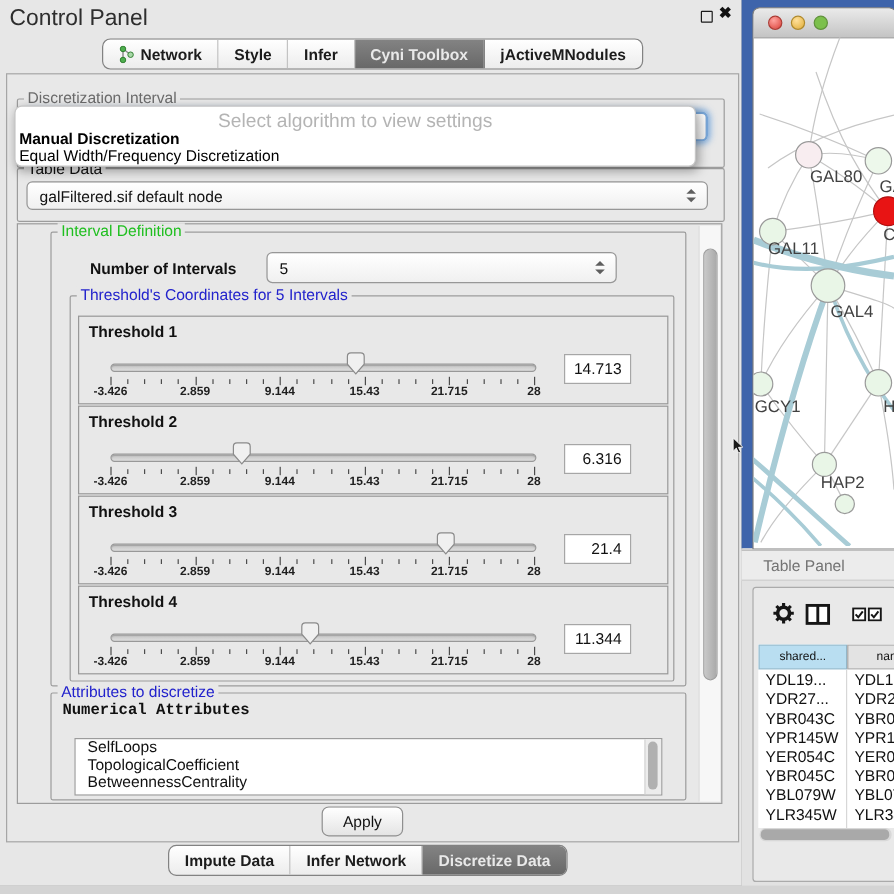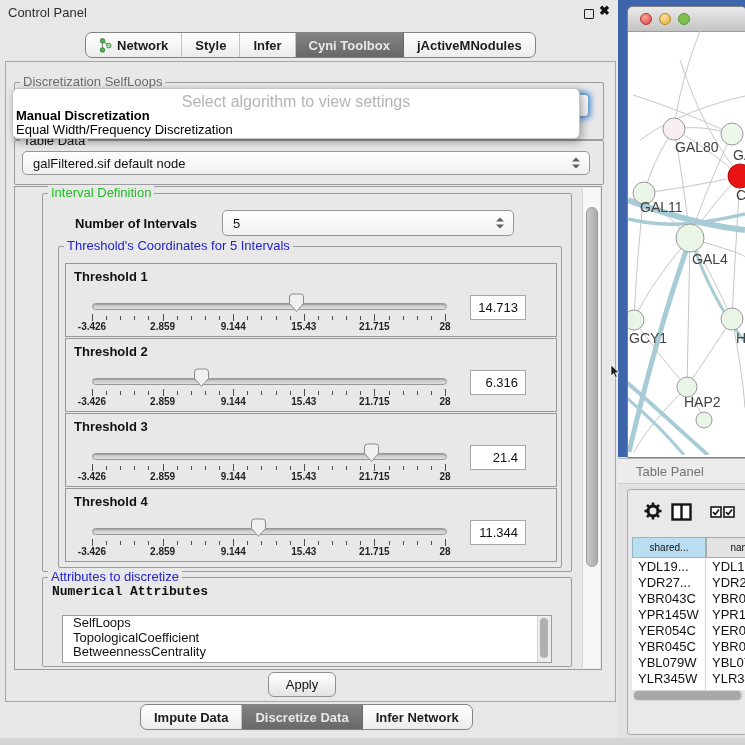--- a/index.html
+++ b/index.html
@@ -2,21 +2,21 @@
 <html><head>
 <meta charset="utf-8">
 <style>
   html,body{margin:0;padding:0;}
   .stage{position:relative;width:745px;height:745px;background:#d9d9d9;overflow:hidden;
          font-family:"Liberation Sans",sans-serif;font-size:13px;color:#111;}
   .abs{position:absolute;}
   
   .cp-window{position:absolute;left:0;top:0;width:618px;height:738px;background:#e7e7e7;
              border-right:1px solid #9a9a9a;border-bottom:1px solid #a8a8a8;}
-  .win-title{position:absolute;left:8px;top:5px;font-size:13px;color:#2e2e2e;}
+  .win-title{position:absolute;left:8px;top:5px;font-size:19px;color:#2e2e2e;}
   .float-box{position:absolute;left:584px;top:9px;width:8px;height:8px;border:1.5px solid #1b1b1b;border-radius:1px;}
   .close-x{position:absolute;left:599px;top:3px;font-size:13px;font-weight:bold;color:#111;}
   
   .tabbar{position:absolute;display:inline-flex;align-items:stretch;height:24px;border:1px solid #828282;
           border-radius:7px;background:linear-gradient(#ffffff,#ececec);overflow:hidden;}
   .tab{display:flex;align-items:center;gap:5px;padding:0 13px;font-size:13px;font-weight:700;color:#1c1c1c;
        border-right:1px solid #c3c3c3;white-space:nowrap;}
   .tab:last-child{border-right:none;}
   .tab.selected{background:linear-gradient(#838383,#686868);color:#e9e9e9;border-right-color:#686868;}
   
@@ -121,21 +121,21 @@
           <span>Cyni Toolbox</span>
         </div>
         <div class="tab">
           <span>jActiveMNodules</span>
         </div>
       </div>
 
     <div class="content-panel"></div>
 
     <div class="group" style="left:14px;top:82px;width:588px;height:56px;"></div>
-    <span class="group-title gt-gray" style="left:20px;top:75px;">Discretization SelfLoops</span>
+    <span class="group-title gt-gray" style="left:20px;top:75px;">Discretization Interval</span>
     <div class="combo focused" style="left:22px;top:93px;width:568px;height:25px;box-sizing:border-box;">
       <span class="spin" style="right:16px;"></span>
     </div>
 
     <div class="popup">
       <div class="popup-prompt">Select algorithm to view settings</div>
       <div class="popup-opt1">Manual Discretization</div>
       <div class="popup-opt2">Equal Width/Frequency Discretization</div>
     </div>
 
@@ -354,25 +354,25 @@
         <div class="attr-thumb"></div>
       </div>
     </div>
 
     <div class="btn">Apply</div>
 
     <div class="tabbar" style="left:140px;top:704px;">
         <div class="tab">
           <span>Impute Data</span>
         </div>
+        <div class="tab">
+          <span>Infer Network</span>
+        </div>
         <div class="tab selected">
           <span>Discretize Data</span>
-        </div>
-        <div class="tab">
-          <span>Infer Network</span>
         </div>
       </div>
   </div>
 
   <div class="net-frame"></div>
   <div class="right-lower"></div>
 
   <div class="mac-window">
     <div class="mac-titlebar">
       <span class="light red"></span>

